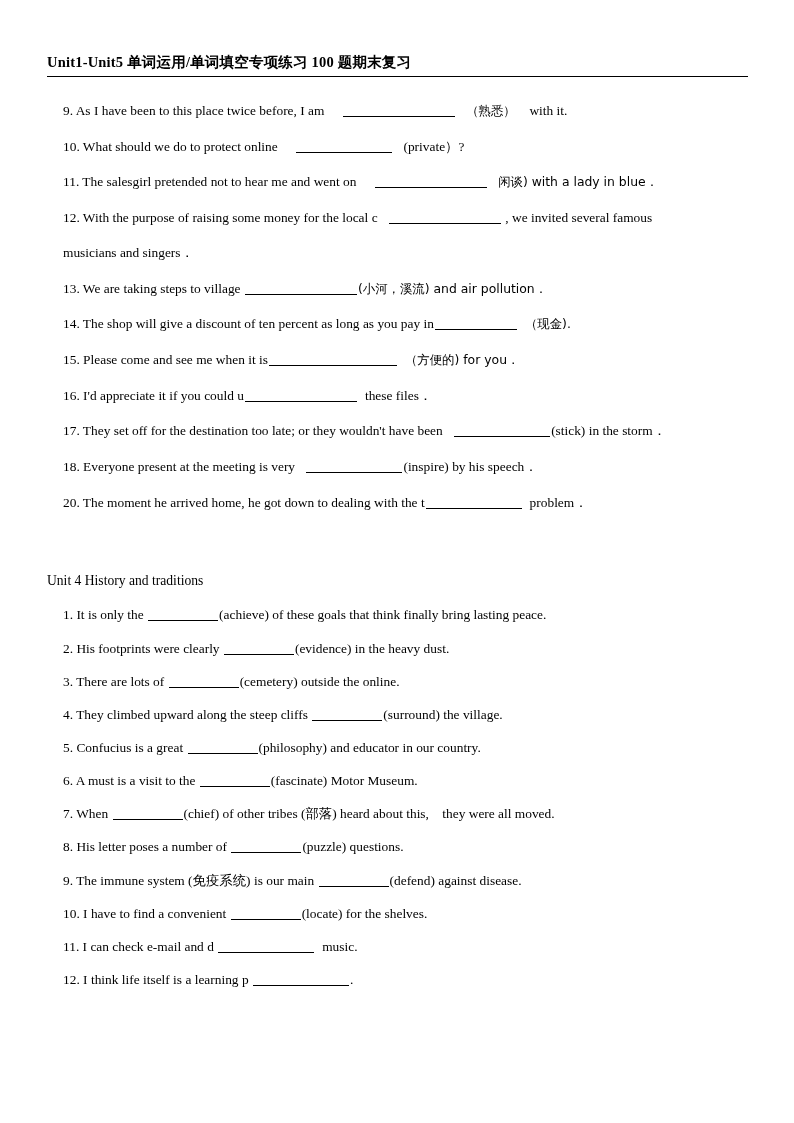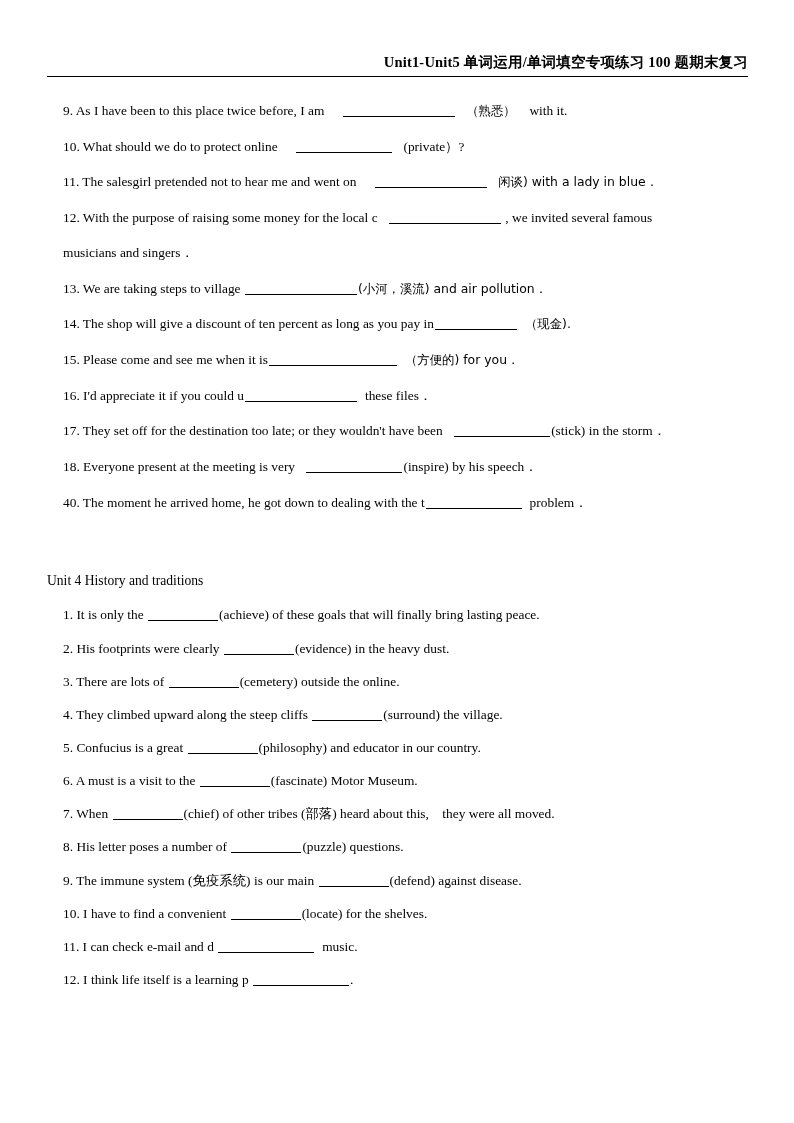--- a/index.html
+++ b/index.html
@@ -25,21 +25,21 @@
   }
 
   
   .header-zone {
     position: absolute;
     left: 47px;
     top: 52px;
     width: 701px;
   }
   .doc-header {
-    text-align: right;
+    text-align: left;
     font-weight: bold;
     font-size: 14.5px;
     line-height: 20px;
     letter-spacing: 0.2px;
     white-space: nowrap;
   }
   .header-rule {
     margin-top: 4px;
     border: 0;
     border-top: 1.6px solid #000;
@@ -188,36 +188,36 @@
       </p>
 
       <p class="q">
         <span>18.</span>
         <span>Everyone present at the meeting is very</span>
         <span class="gap-s"></span><span class="blank b-lg"></span><span>(inspire) by his speech．</span>
       </p>
 
 
       <p class="q">
-        <span>40.</span>
+        <span>20.</span>
         <span>The moment he arrived home, he got down to dealing with the t</span><span class="blank b-lg"></span><span class="gap-s"></span><span>problem．</span>
       </p>
 
     </div>
 
     <div class="spacer-big"></div>
 
     <div class="sec-two">
 
       <p class="sec-title">Unit 4 History and traditions</p>
 
       <p class="q">
         <span>1.</span>
         <span>It is only the</span>
-        <span class="blank b-sm"></span><span>(achieve) of these goals that will finally bring lasting peace.</span>
+        <span class="blank b-sm"></span><span>(achieve) of these goals that think finally bring lasting peace.</span>
       </p>
 
       <p class="q">
         <span>2.</span>
         <span>His footprints were clearly</span>
         <span class="blank b-sm"></span><span>(evidence) in the heavy dust.</span>
       </p>
 
       <p class="q">
         <span>3.</span>

